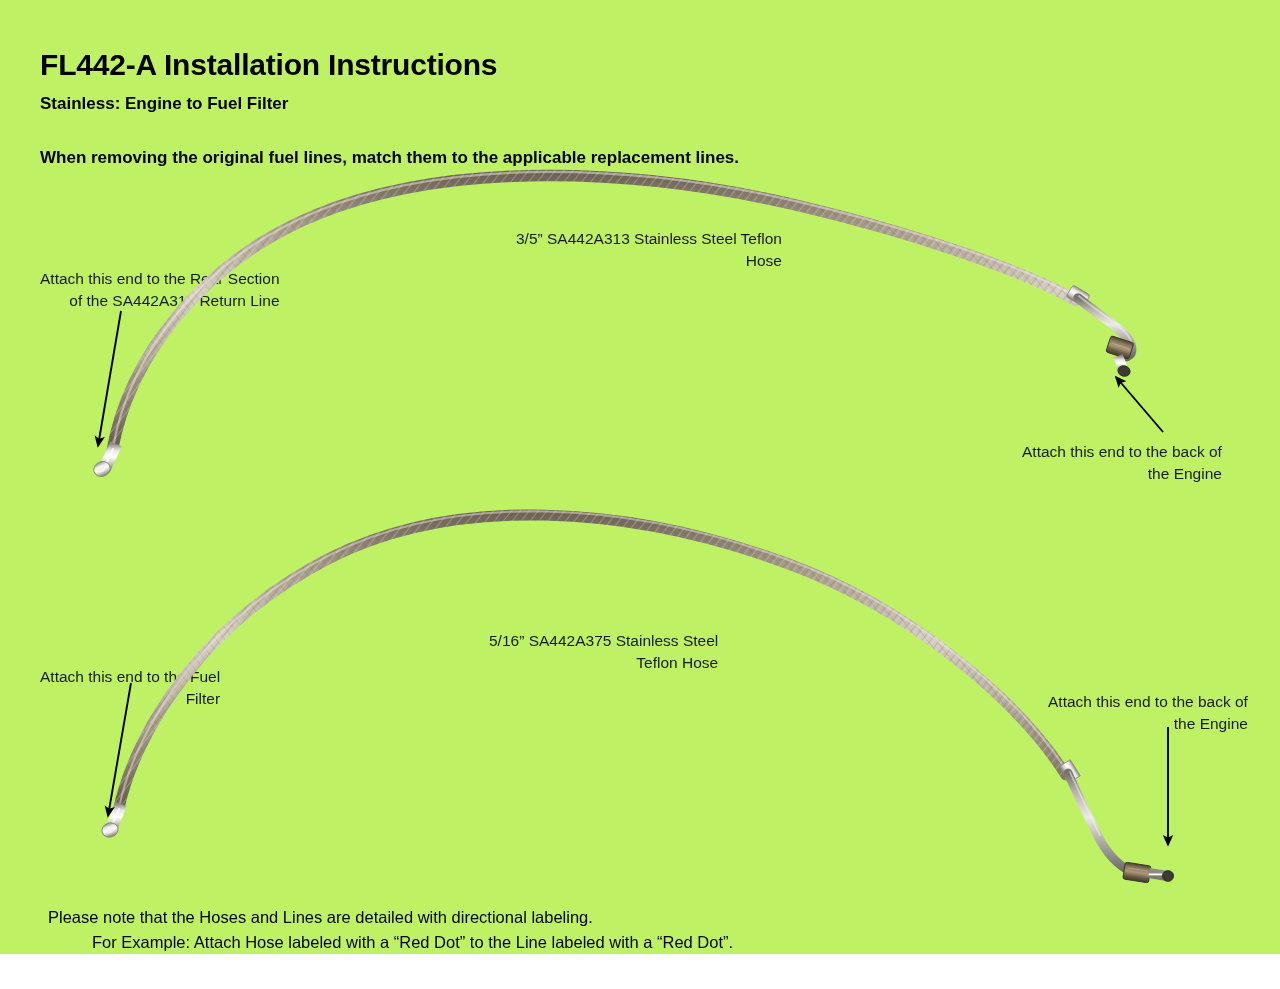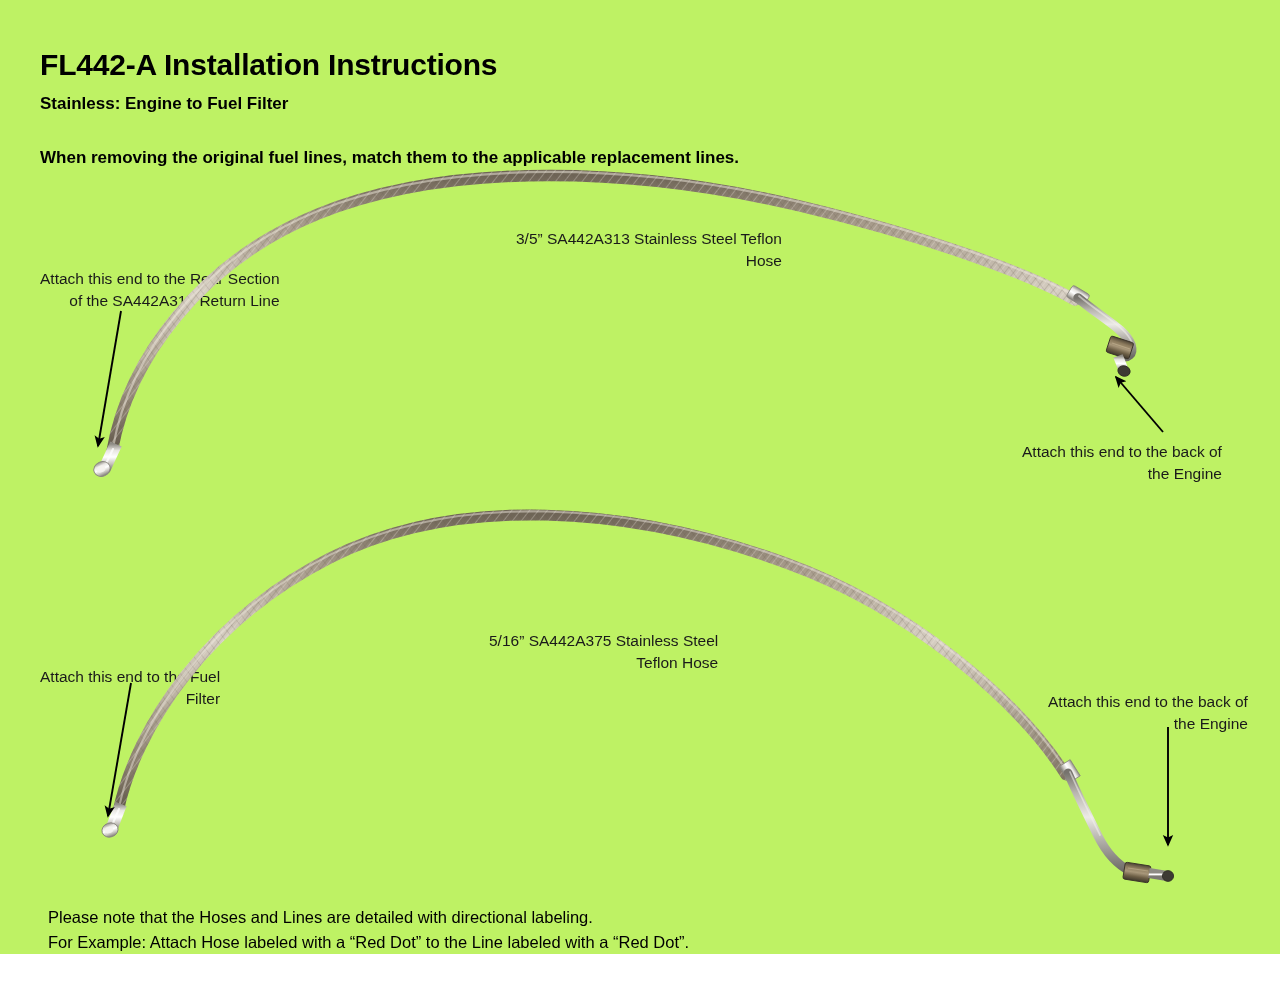--- a/index.html
+++ b/index.html
@@ -65,21 +65,21 @@
 
   .footer-note {
     position: absolute;
     left: 48px;
     font-size: 16.5px;
     font-weight: normal;
     line-height: 26px;
     white-space: nowrap;
   }
   .footer-line-1 { top: 904px; }
-  .footer-line-2 { top: 929px; }
+  .footer-line-2 { top: 929px; margin-left: 44px; }
 
   
   #art {
     position: absolute;
     left: 0;
     top: 0;
     width: 1280px;
     height: 989px;
     pointer-events: none;
   }

